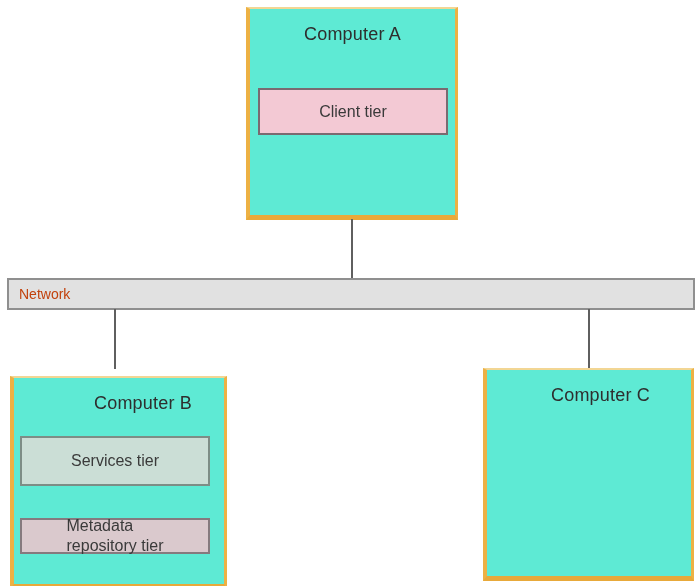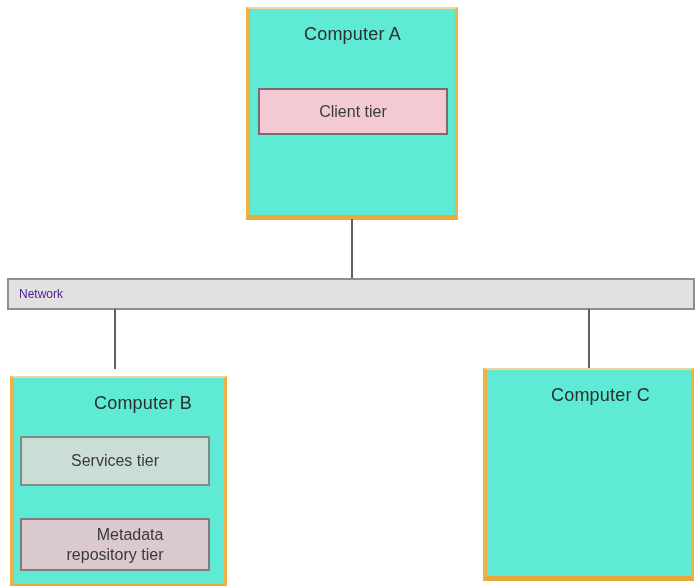--- a/index.html
+++ b/index.html
@@ -29,44 +29,44 @@
     font-size: 18px;
     color: #2e2e2e;
     letter-spacing: 0.2px;
   }
   .tier {
     position: absolute;
     box-sizing: border-box;
     display: flex;
     align-items: center;
     justify-content: center;
-    text-align: right;
+    text-align: left;
     font-size: 16px;
     color: #3a3a3a;
     line-height: 1.25;
     white-space: pre-line;
   }
   .tier-client   { left: 8px; top: 79px;  width: 190px; height: 47px; background: #f3c9d4; border: 2px solid #7a6a70; }
   .tier-services { left: 6px; top: 58px;  width: 190px; height: 50px; background: #cbded6; border: 2px solid #7d8d86; }
-  .tier-metadata { left: 6px; top: 140px; width: 190px; height: 53px; background: #dac9cd; border: 2px solid #857a7e; }
+  .tier-metadata { left: 6px; top: 140px; width: 190px; height: 36px; background: #dac9cd; border: 2px solid #857a7e; }
   .tier-engine   { left: 6px; top: 80px;  width: 191px; height: 48px; background: #cfe2f3; border: 2px solid #70808e; }
   .network-bar {
     position: absolute;
     left: 7px;
     top: 278px;
     width: 688px;
     height: 32px;
     box-sizing: border-box;
     background: #e1e1e1;
     border: 2px solid #8f8f8f;
     display: flex;
     align-items: center;
     padding-left: 10px;
-    font-size: 12px;
-    color: #4c1d95;
+    font-size: 14px;
+    color: #c2410c;
   }
   .connector {
     position: absolute;
     width: 2px;
     background: #5f5f5f;
   }
   .connector-a { left: 351px; top: 219px; height: 60px; }
   .connector-b { left: 114px; top: 309px; height: 60px; }
   .connector-c { left: 588px; top: 309px; height: 60px; }
 </style>

